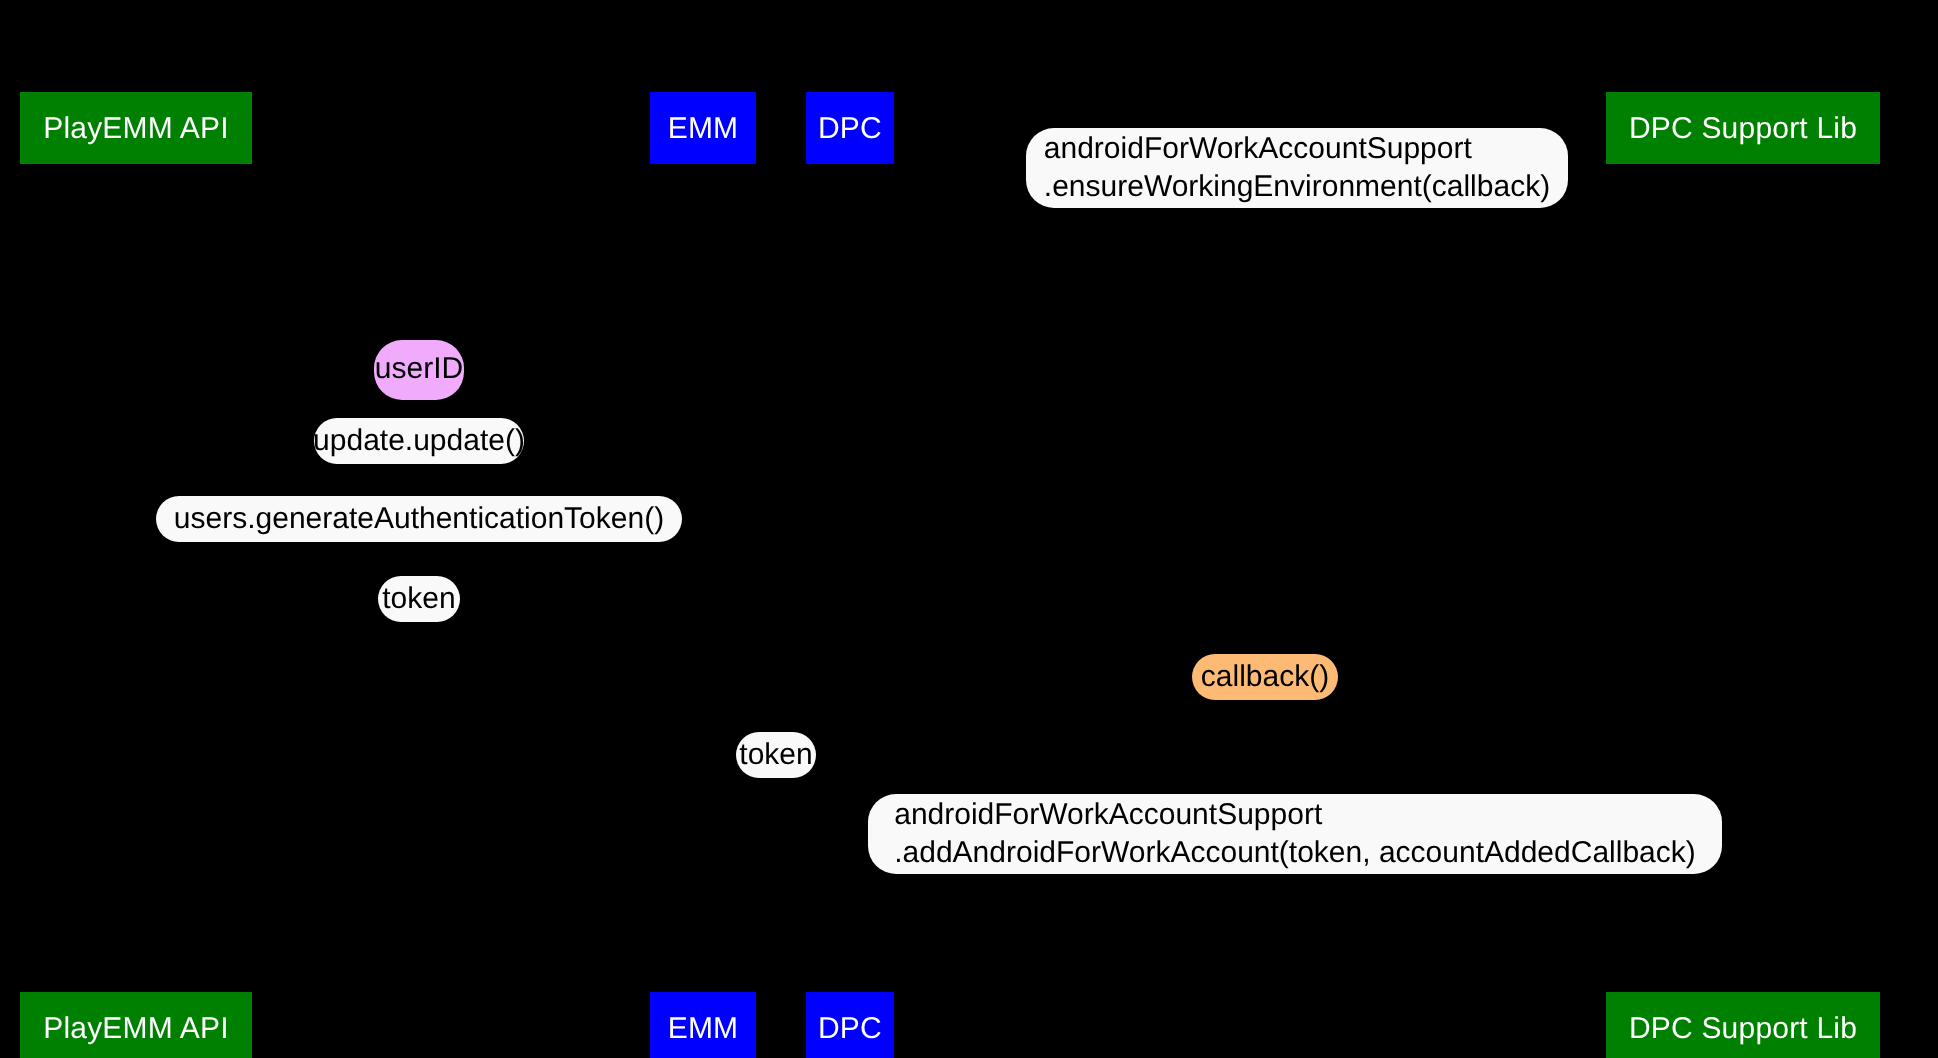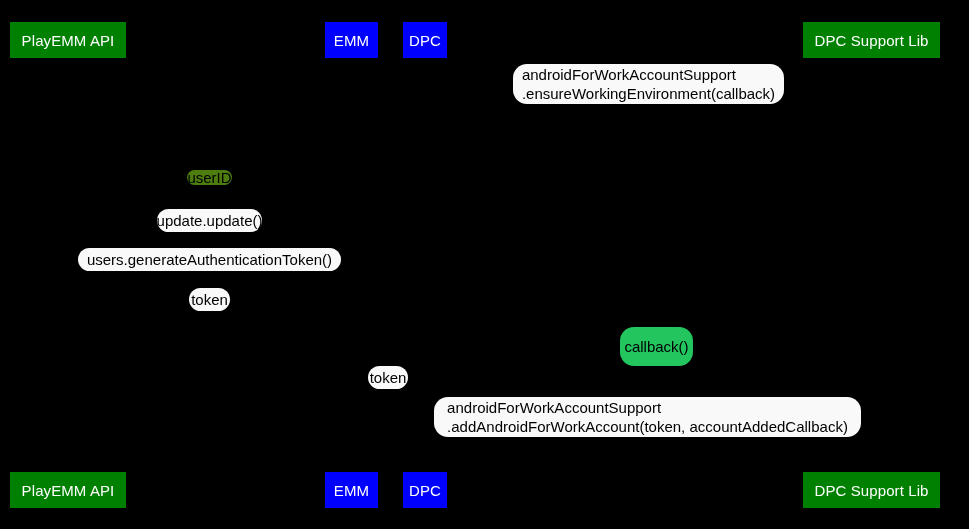--- a/index.html
+++ b/index.html
@@ -27,20 +27,21 @@
     position: absolute;
     display: flex;
     align-items: center;
     justify-content: center;
     color: #ffffff;
     font-size: 15px;
     line-height: 1;
     letter-spacing: 0.1px;
     box-sizing: border-box;
     white-space: nowrap;
+    margin-top: 24px;
   }
   .msg {
     position: absolute;
     box-sizing: border-box;
     background: #f9f9f9;
     color: #000000;
     font-size: 15px;
     line-height: 19px;
     white-space: pre;
     padding: 1px 2px 2px 2px;
@@ -61,21 +62,21 @@
     <div class="participant" style="left: 10px; top: 22px; width: 116px; height: 36px; background: rgb(0, 128, 0); color: rgb(255, 255, 255);">PlayEMM API</div>
     <div class="participant" style="left: 325px; top: 22px; width: 53px; height: 36px; background: rgb(0, 0, 255); color: rgb(255, 255, 255);">EMM</div>
     <div class="participant" style="left: 403px; top: 22px; width: 44px; height: 36px; background: rgb(0, 0, 255); color: rgb(255, 255, 255);">DPC</div>
     <div class="participant" style="left: 803px; top: 22px; width: 137px; height: 36px; background: rgb(0, 128, 0); color: rgb(255, 255, 255);">DPC Support Lib</div>
     <div class="participant" style="left: 10px; top: 472px; width: 116px; height: 36px; background: rgb(0, 128, 0); color: rgb(255, 255, 255);">PlayEMM API</div>
     <div class="participant" style="left: 325px; top: 472px; width: 53px; height: 36px; background: rgb(0, 0, 255); color: rgb(255, 255, 255);">EMM</div>
     <div class="participant" style="left: 403px; top: 472px; width: 44px; height: 36px; background: rgb(0, 0, 255); color: rgb(255, 255, 255);">DPC</div>
     <div class="participant" style="left: 803px; top: 472px; width: 137px; height: 36px; background: rgb(0, 128, 0); color: rgb(255, 255, 255);">DPC Support Lib</div>
     <div class="msg two-line" style="left: 513px; top: 64px; width: 271px; height: 40px; background: rgb(249, 249, 249); color: rgb(0, 0, 0);">androidForWorkAccountSupport
 .ensureWorkingEnvironment(callback)</div>
-    <div class="msg" style="left: 187px; top: 170px; width: 45px; height: 15px; background: #4d7c0f; color: rgb(0, 0, 0);">userID</div>
+    <div class="msg" style="left: 187px; top: 170px; width: 45px; height: 30px; background: #f0abfc; color: rgb(0, 0, 0);">userID</div>
     <div class="msg" style="left: 157px; top: 209px; width: 105px; height: 23px; background: rgb(249, 249, 249); color: rgb(0, 0, 0);">update.update()</div>
     <div class="msg" style="left: 78px; top: 248px; width: 263px; height: 23px; background: rgb(249, 249, 249); color: rgb(0, 0, 0);">users.generateAuthenticationToken()</div>
     <div class="msg" style="left: 189px; top: 288px; width: 41px; height: 23px; background: rgb(249, 249, 249); color: rgb(0, 0, 0);">token</div>
-    <div class="msg" style="left: 620px; top: 327px; width: 73px; height: 39px; background: #22c55e; color: rgb(0, 0, 0);">callback()</div>
+    <div class="msg" style="left: 596px; top: 327px; width: 73px; height: 23px; background: #fdba74; color: rgb(0, 0, 0);">callback()</div>
     <div class="msg" style="left: 368px; top: 366px; width: 40px; height: 23px; background: rgb(249, 249, 249); color: rgb(0, 0, 0);">token</div>
     <div class="msg two-line" style="left: 434px; top: 397px; width: 427px; height: 40px; background: rgb(249, 249, 249); color: rgb(0, 0, 0);">androidForWorkAccountSupport
 .addAndroidForWorkAccount(token, accountAddedCallback)</div>
   </div>
 
 </body></html>

